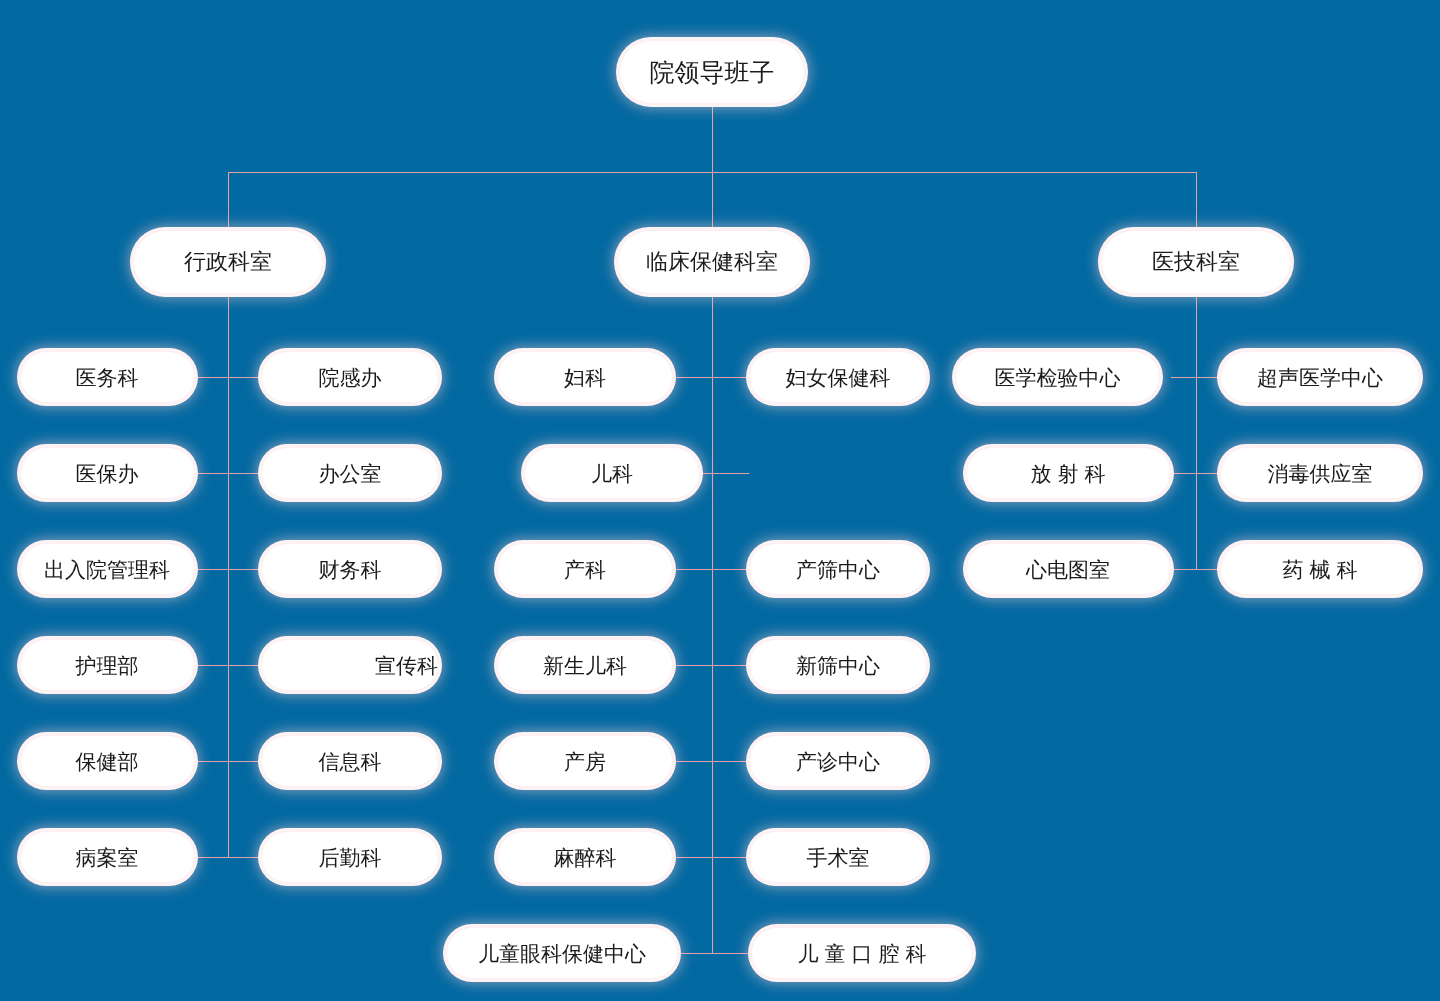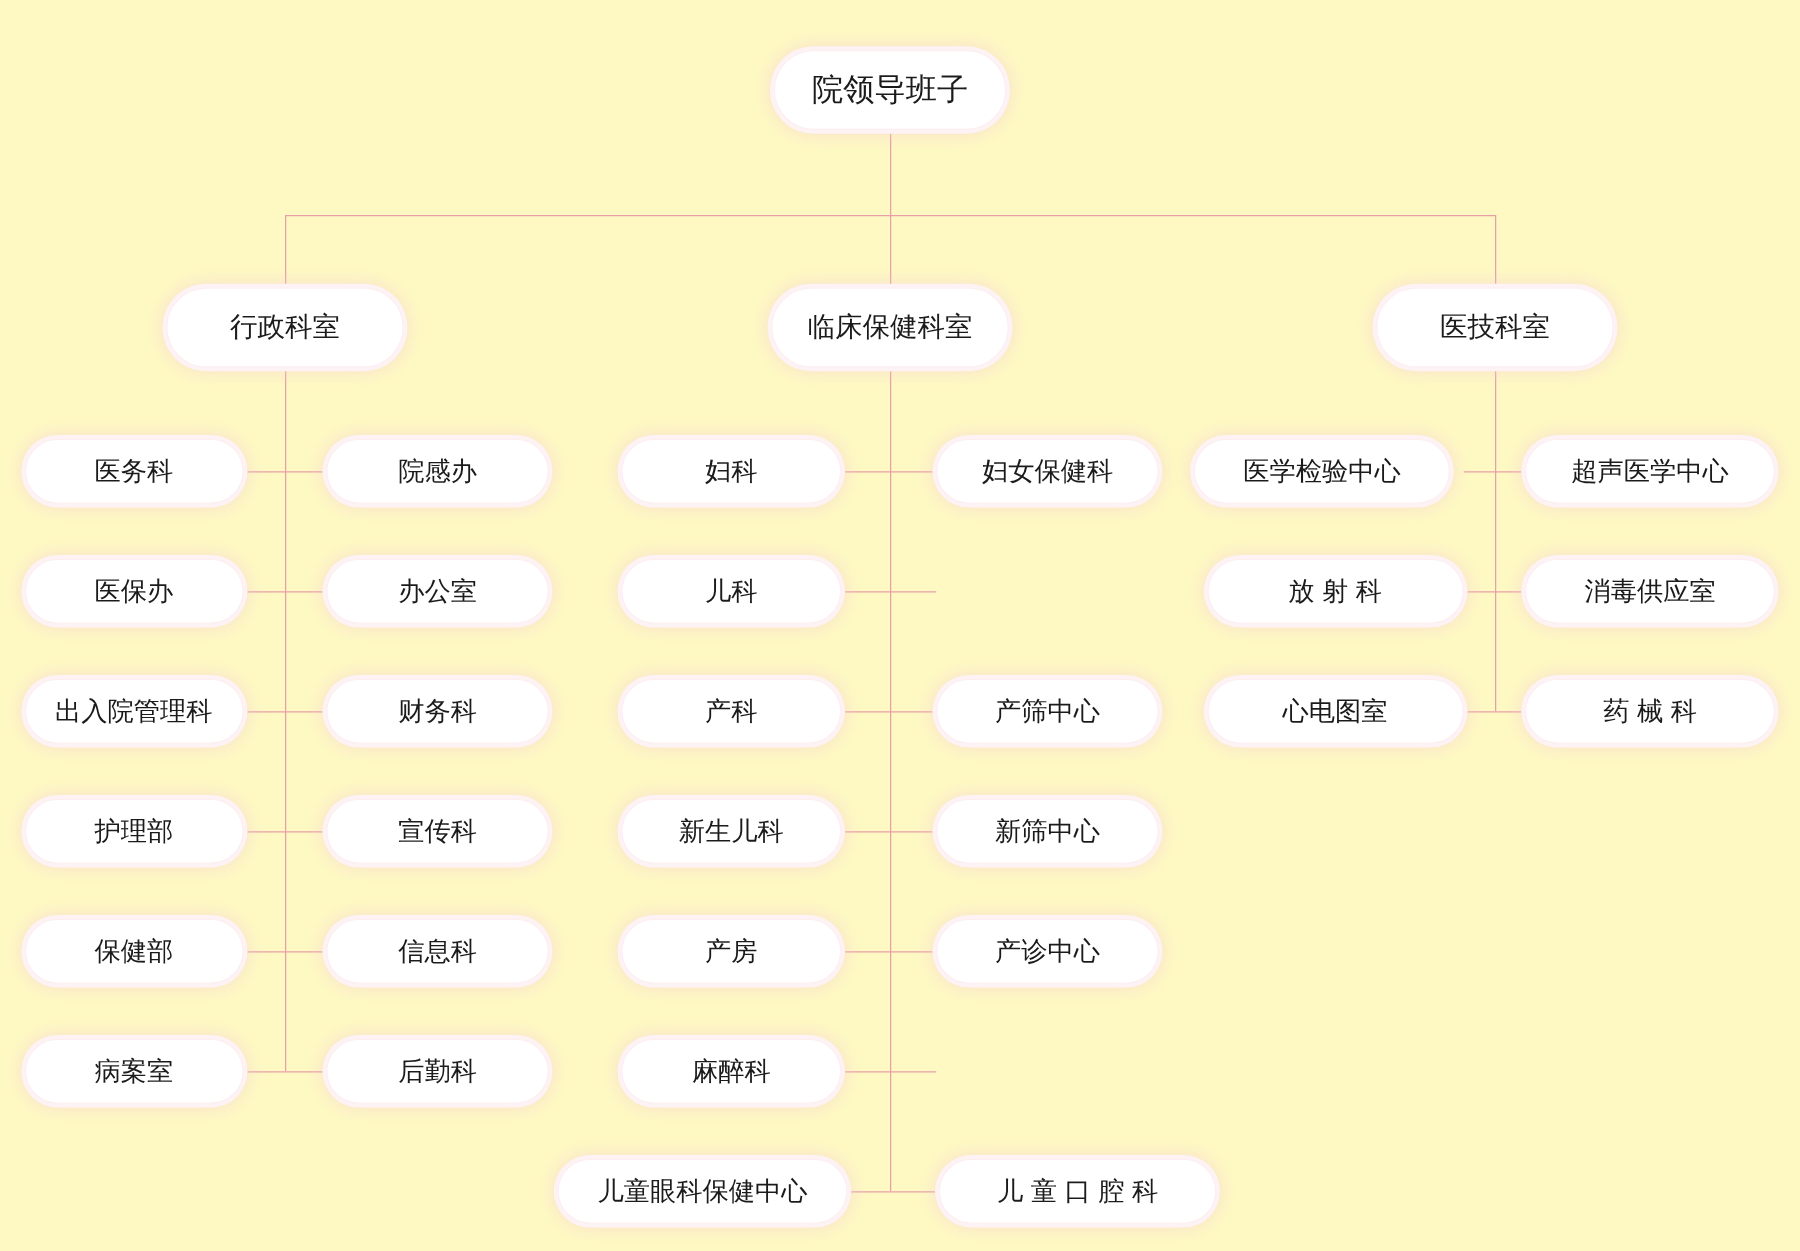--- a/index.html
+++ b/index.html
@@ -7,21 +7,21 @@
     padding: 0;
     background: #ffffff;
   }
   body {
     font-family: "Liberation Sans", "DejaVu Sans", sans-serif;
   }
   #chart {
     position: relative;
     width: 1440px;
     height: 1001px;
-    background: #fef9c3;
+    background: #0369a1;
     overflow: hidden;
   }
 
   
   .line {
     position: absolute;
     background: #e8a0a8;
     z-index: 1;
   }
   .line.v { width: 1px; }
@@ -110,21 +110,21 @@
     </div>
     <div class="node leaf" style="width: 175px; left: 19.5px; top: 543px;">
       <span class="node-label">出入院管理科</span>
     </div>
     <div class="node leaf" style="width: 178px; left: 261px; top: 543px;">
       <span class="node-label">财务科</span>
     </div>
     <div class="node leaf" style="width: 175px; left: 19.5px; top: 639px;">
       <span class="node-label">护理部</span>
     </div>
-    <div class="node leaf" style="width: 178px; left: 261px; top: 639px;">
+    <div class="node leaf" style="width: 178px; left: 261px; top: 639px; justify-content: flex-end;">
       <span class="node-label">宣传科</span>
     </div>
     <div class="node leaf" style="width: 175px; left: 19.5px; top: 735px;">
       <span class="node-label">保健部</span>
     </div>
     <div class="node leaf" style="width: 178px; left: 261px; top: 735px;">
       <span class="node-label">信息科</span>
     </div>
     <div class="node leaf" style="width: 175px; left: 19.5px; top: 831px;">
       <span class="node-label">病案室</span>
@@ -134,21 +134,21 @@
     </div>
     <div class="node level2" style="width: 190px; left: 617px; top: 230px;">
       <span class="node-label">临床保健科室</span>
     </div>
     <div class="node leaf" style="width: 176px; left: 497px; top: 351px;">
       <span class="node-label">妇科</span>
     </div>
     <div class="node leaf" style="width: 178px; left: 749px; top: 351px;">
       <span class="node-label">妇女保健科</span>
     </div>
-    <div class="node leaf" style="width: 176px; left: 497px; top: 447px; justify-content: center;">
+    <div class="node leaf" style="width: 176px; left: 524px; top: 447px; justify-content: center;">
       <span class="node-label">儿科</span>
     </div>
     <div class="node leaf" style="width: 176px; left: 497px; top: 543px;">
       <span class="node-label">产科</span>
     </div>
     <div class="node leaf" style="width: 178px; left: 749px; top: 543px;">
       <span class="node-label">产筛中心</span>
     </div>
     <div class="node leaf" style="width: 176px; left: 497px; top: 639px;">
       <span class="node-label">新生儿科</span>
@@ -158,20 +158,23 @@
     </div>
     <div class="node leaf" style="width: 176px; left: 497px; top: 735px;">
       <span class="node-label">产房</span>
     </div>
     <div class="node leaf" style="width: 178px; left: 749px; top: 735px;">
       <span class="node-label">产诊中心</span>
     </div>
     <div class="node leaf" style="width: 176px; left: 497px; top: 831px;">
       <span class="node-label">麻醉科</span>
     </div>
+    <div class="node leaf" style="width: 178px; left: 749px; top: 831px;">
+      <span class="node-label">手术室</span>
+    </div>
     <div class="node leaf" style="width: 232px; left: 446px; top: 927px;">
       <span class="node-label">儿童眼科保健中心</span>
     </div>
     <div class="node leaf spaced" style="width: 222px; left: 751px; top: 927px;">
       <span class="node-label">儿童口腔科</span>
     </div>
     <div class="node level2" style="width: 190px; left: 1101px; top: 230px;">
       <span class="node-label">医技科室</span>
     </div>
     <div class="node leaf" style="width: 205px; left: 955px; top: 351px;">

